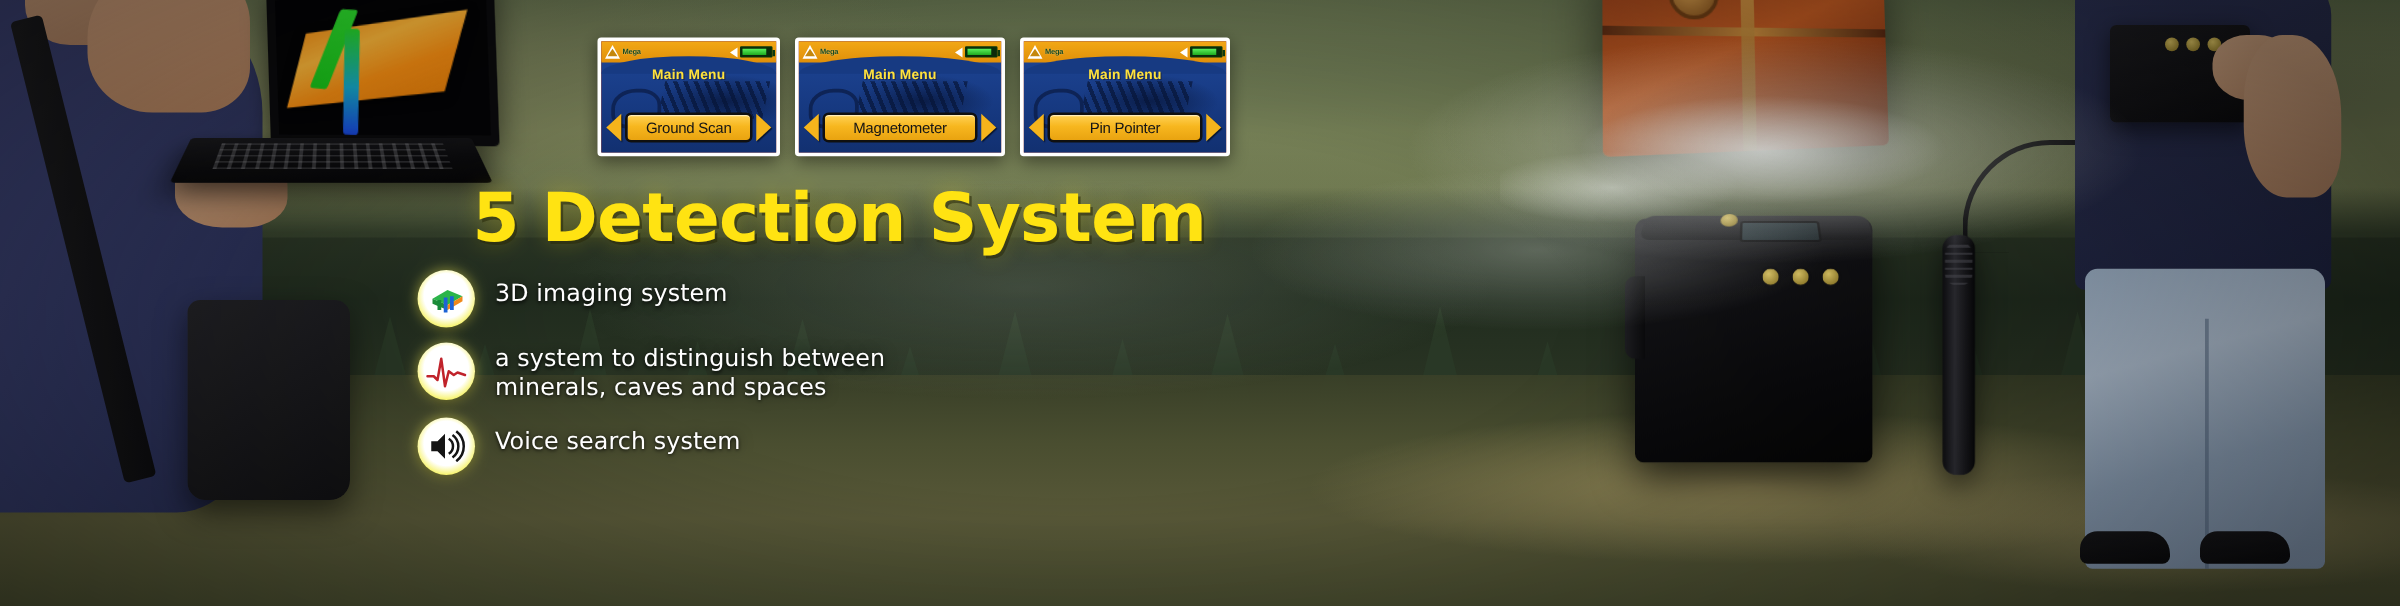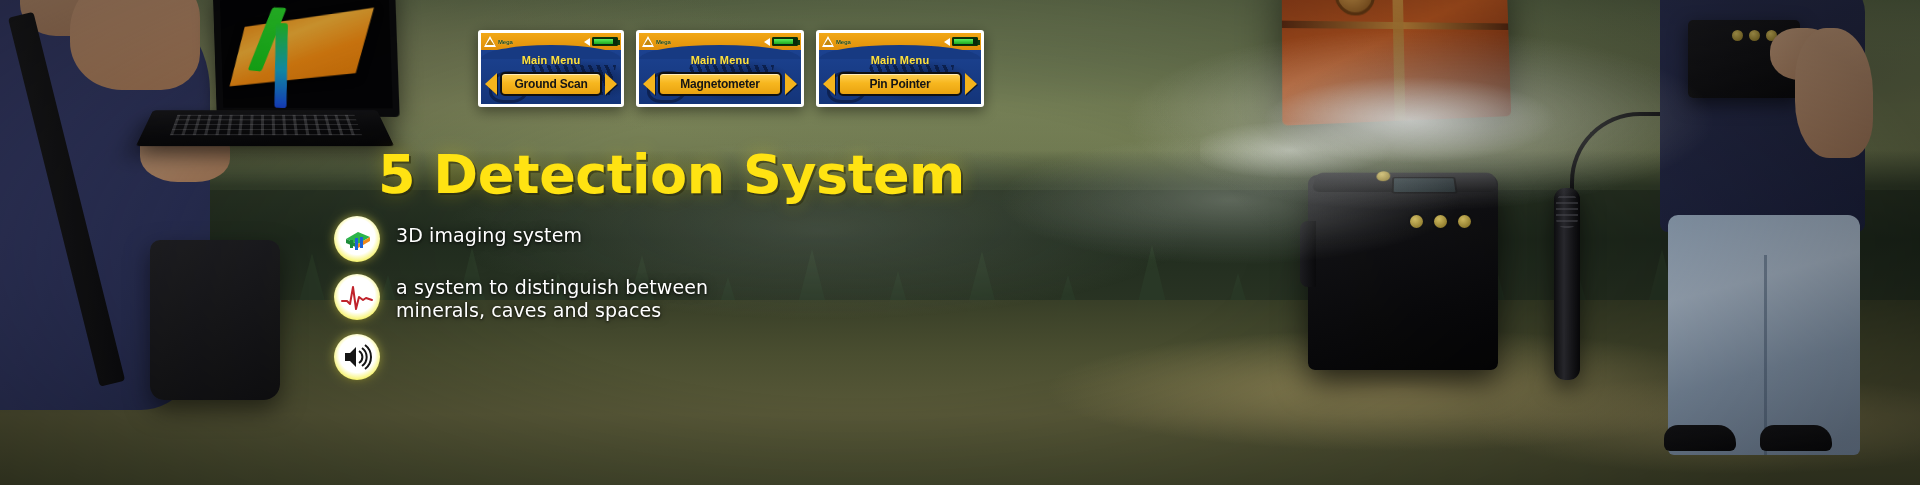--- a/index.html
+++ b/index.html
@@ -129,21 +129,21 @@
   .laptop-keys {
     position:absolute; left:28px; top:8px; width:186px; height:34px;
     background:
       repeating-linear-gradient(90deg, rgba(190,190,195,.22) 0 3px, transparent 3px 11px),
       repeating-linear-gradient(0deg, rgba(190,190,195,.18) 0 2px, transparent 2px 8px);
   }
 
   
   .screens { position:absolute; left:478px; top:30px; display:flex; gap:12px; }
   .screen {
-    width:146px; height:77px;
+    width:146px; height:95px;
     background:#7f1d1d;
     border:3px solid #ffffff;
     border-radius:3px;
     position:relative; overflow:hidden;
     box-shadow:0 4px 14px rgba(0,0,0,.45);
   }
   .screen.wide { width:168px; }
   .screen-topbar {
     position:absolute; left:0; top:0; width:100%; height:17px;
     background:linear-gradient(180deg,#f2a816,#e08f09);
@@ -220,21 +220,21 @@
     flex:0 0 auto;
     filter:drop-shadow(1px 1px 0 rgba(0,0,0,.6));
   }
   .arrow-l { border-right:12px solid #f5b41c; }
   .arrow-r { border-left:12px solid #f5b41c; }
   .screen-btn {
     flex:1 1 auto; height:24px;
     background:linear-gradient(180deg,#ffd155 0%, #f7b71f 45%, #e9a310 100%);
     border:2px solid #101010; border-radius:5px;
     display:flex; align-items:center; justify-content:center;
-    font-size:12px; font-weight:bold; color:#151515;
+    font-size:12px; font-weight:normal; color:#151515;
     letter-spacing:-.2px; white-space:nowrap;
     box-shadow:inset 0 1px 0 rgba(255,255,255,.6);
   }
 
   
   .headline {
     position:absolute; left:378px; top:143px;
     font-size:54px; font-weight:bold; color:#FFE312;
     letter-spacing:-.5px;
     text-shadow:
@@ -595,20 +595,21 @@
 
     <div class="feature">
       <span class="feature-icon">
         <svg width="30" height="26" viewBox="0 0 30 26">
           <polygon points="3,9 8,9 14,3 14,23 8,17 3,17" fill="#151515"></polygon>
           <path d="M17 7 a7 7 0 0 1 0 12" fill="none" stroke="#151515" stroke-width="2"></path>
           <path d="M20 4 a11 11 0 0 1 0 18" fill="none" stroke="#151515" stroke-width="2"></path>
           <path d="M23 1 a15 15 0 0 1 0 24" fill="none" stroke="#151515" stroke-width="2"></path>
         </svg>
       </span>
+      <span class="feature-text">Voice search system</span>
     </div>
 
   </div>
 
   <div class="features-right">
 
 
 
   </div>
 

